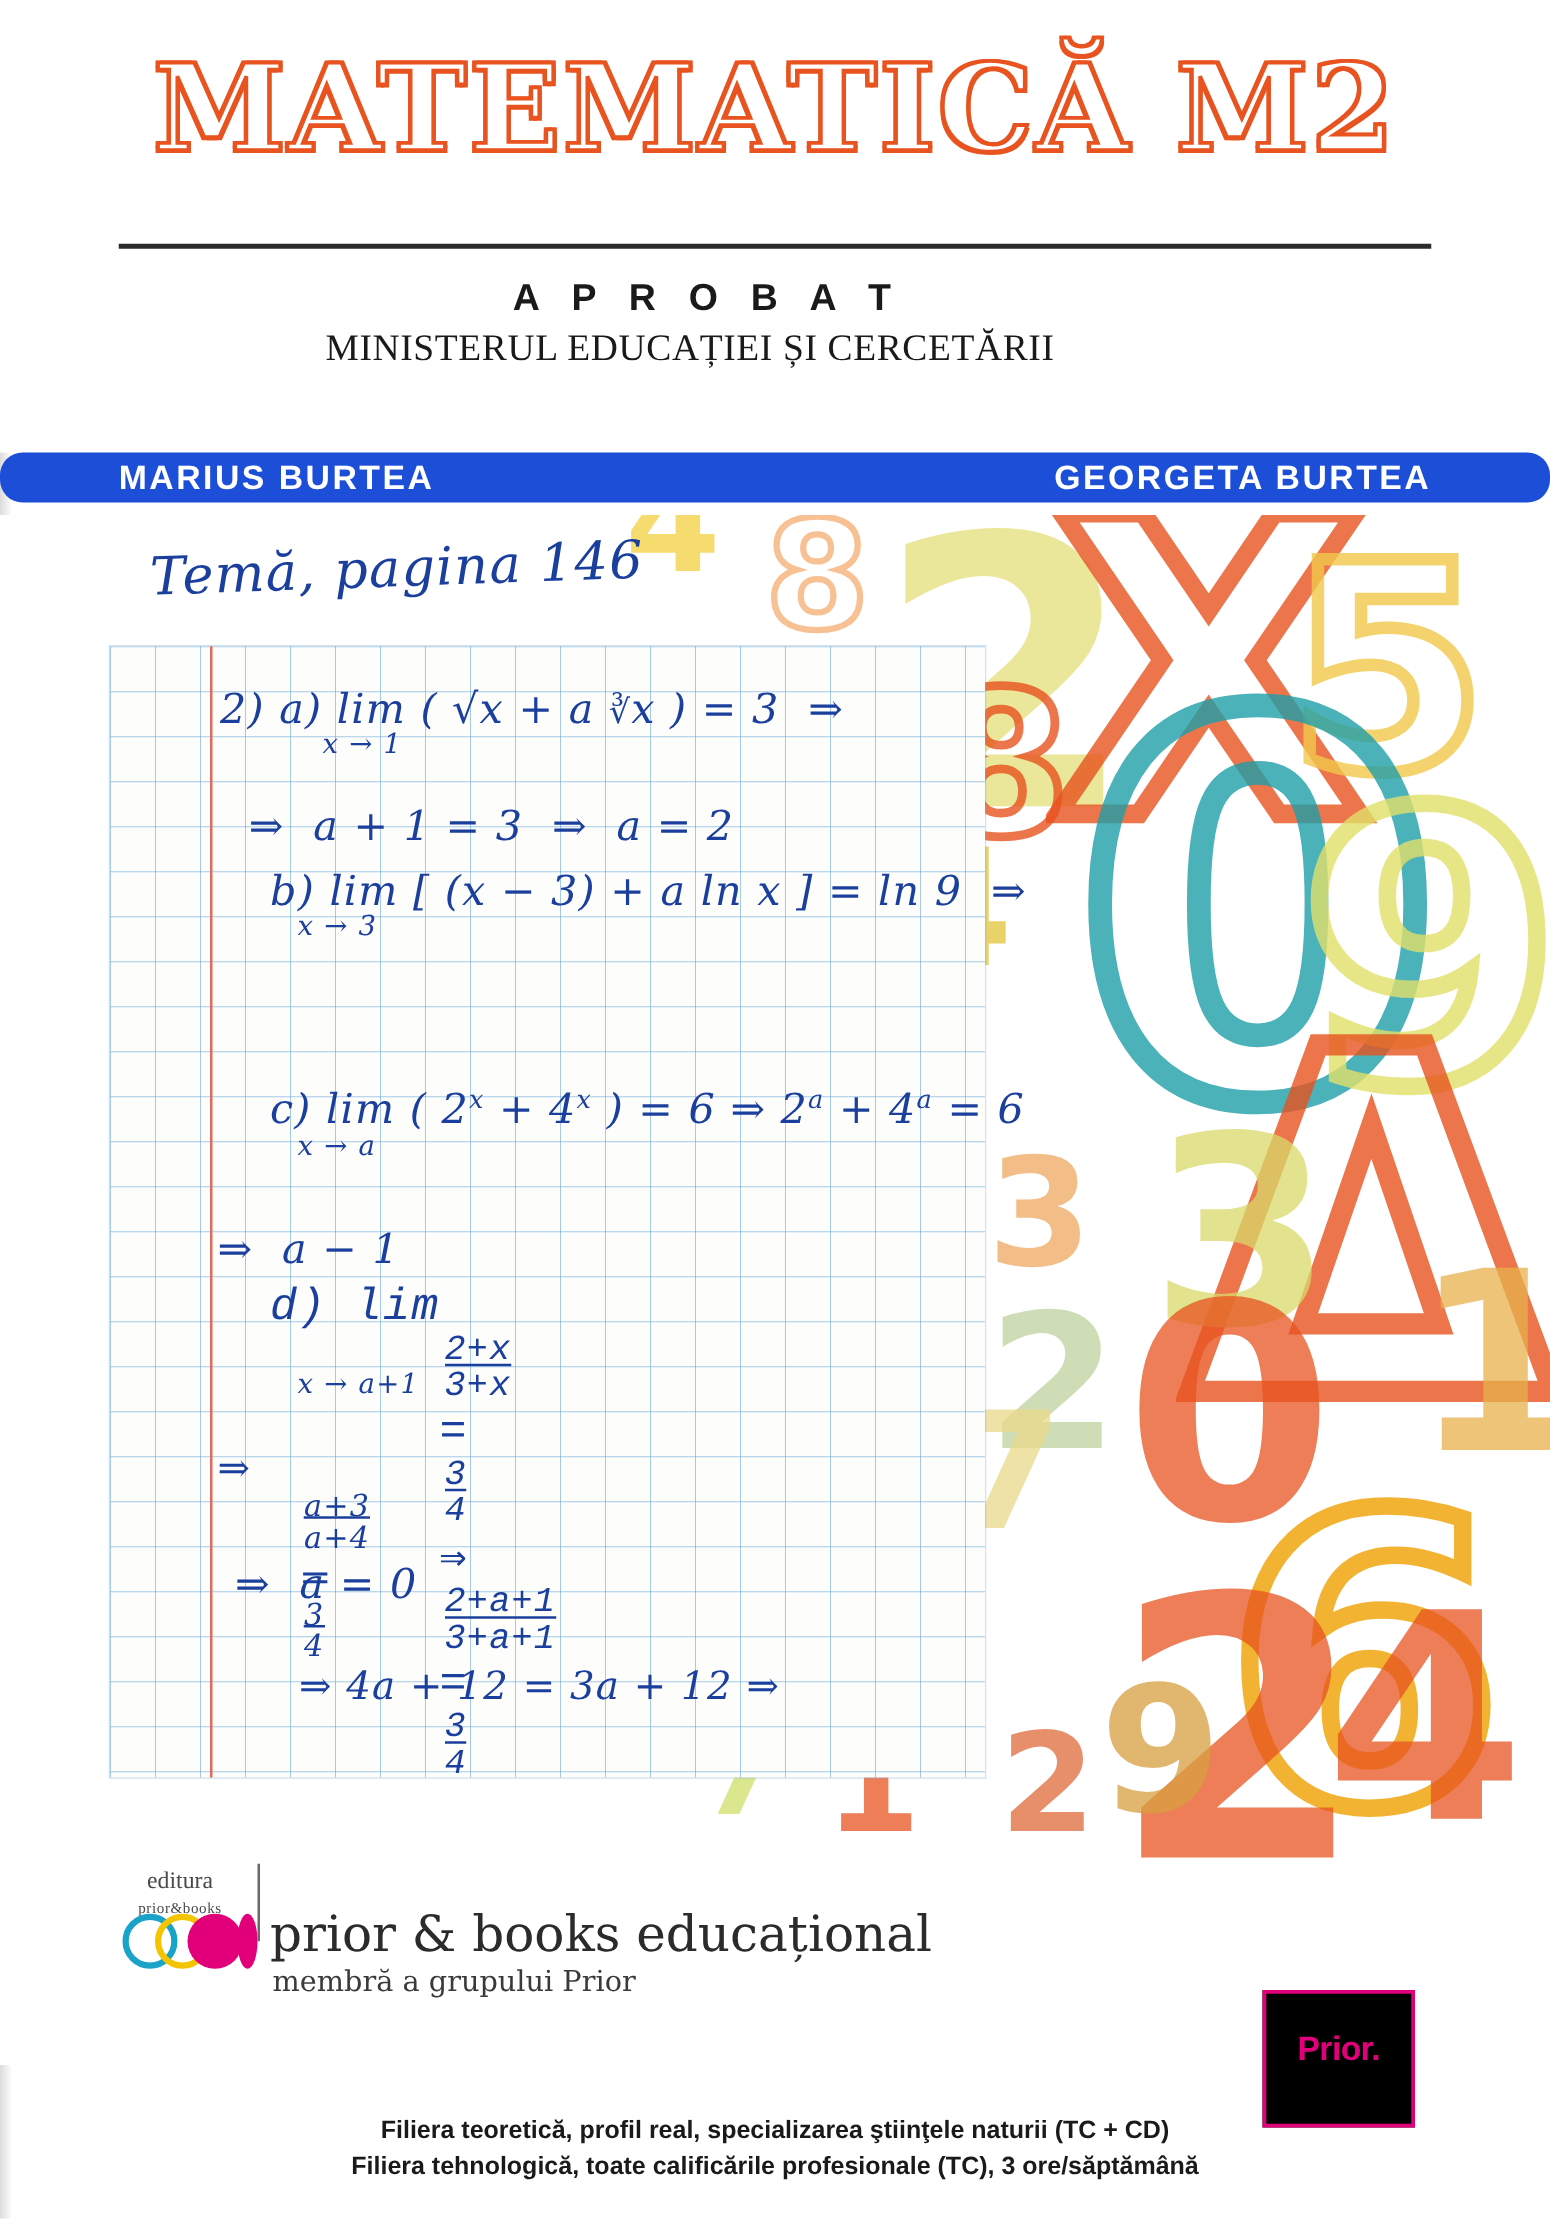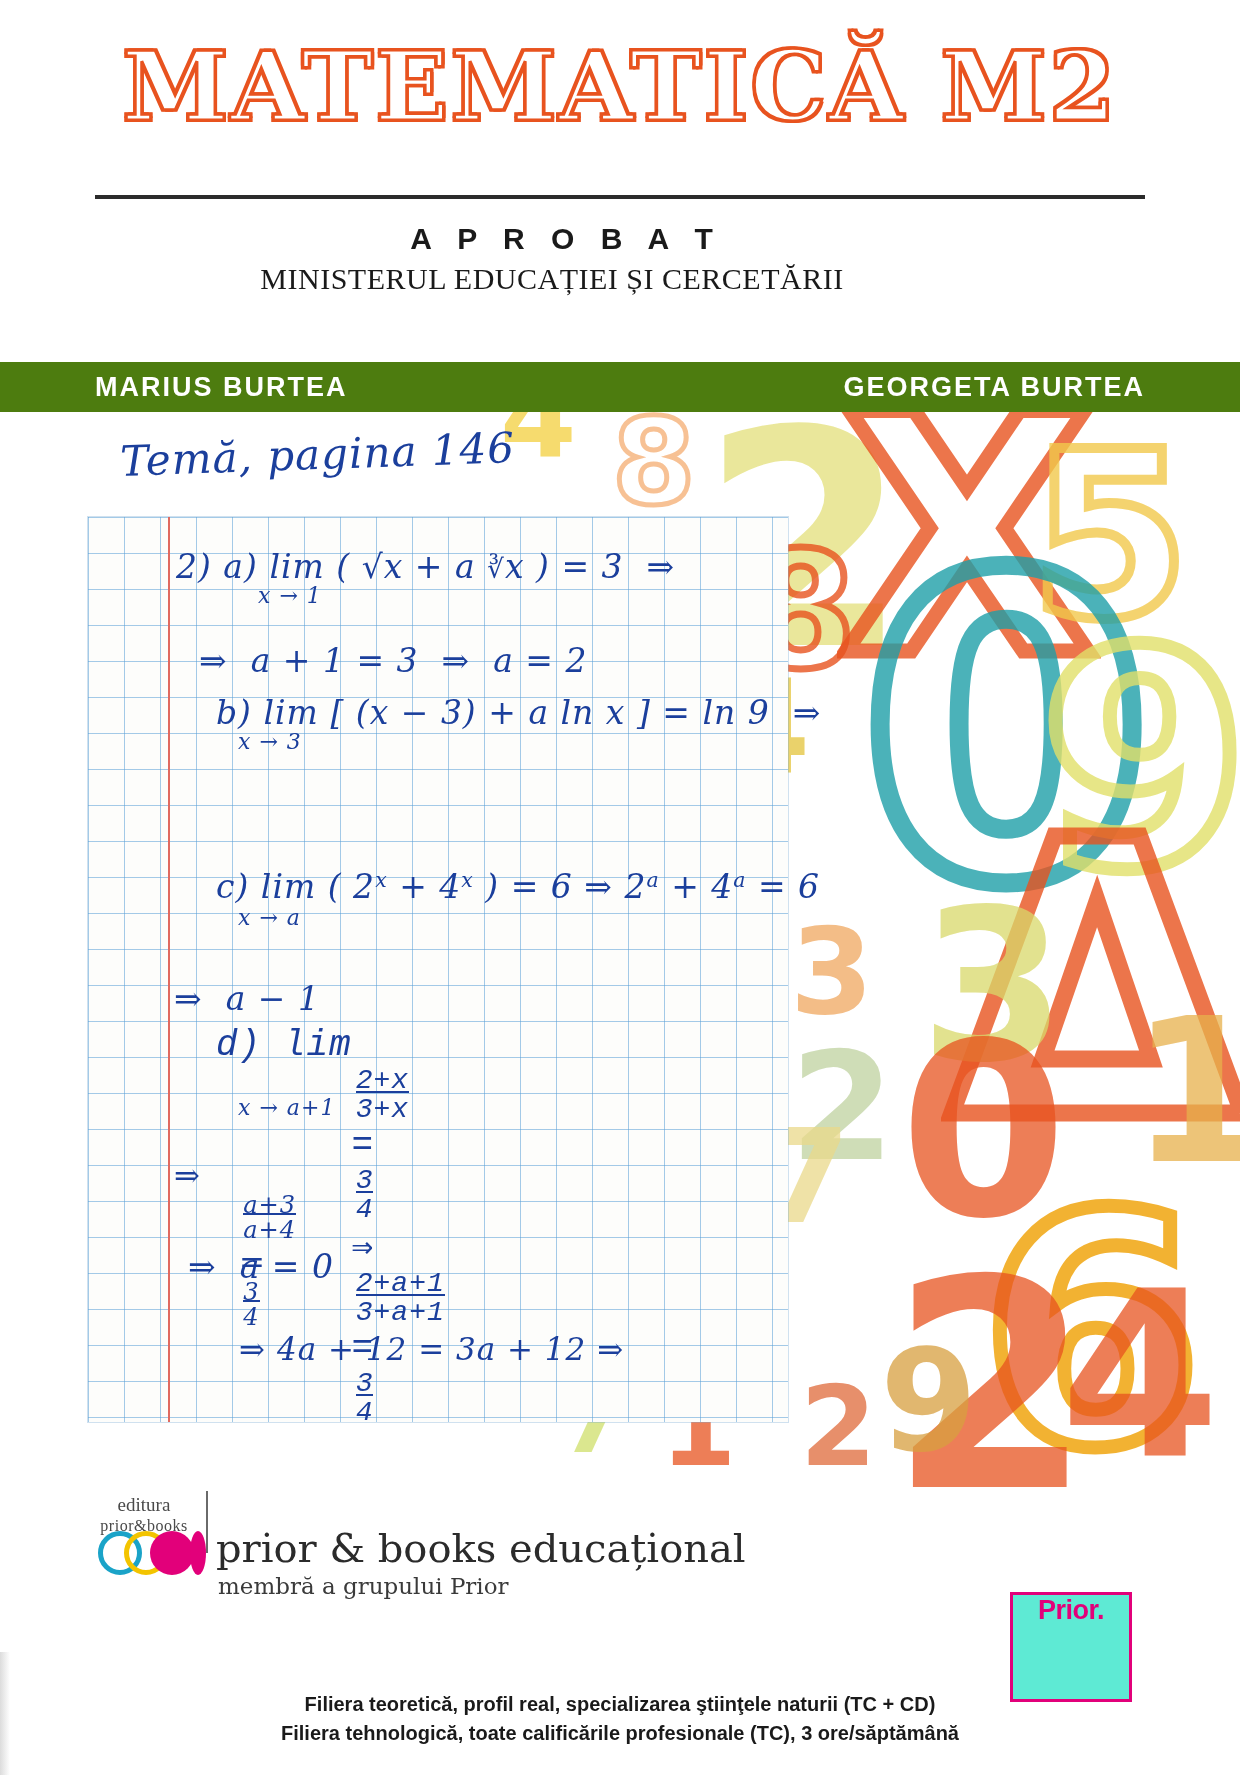--- a/index.html
+++ b/index.html
@@ -83,27 +83,28 @@
     font-size: 30px;
     letter-spacing: 0.5px;
     color: #1a1a1a;
   }
 
   
   .author-bar {
     position: absolute;
     left: 0; top: 362px;
     width: 1240px;
-    height: 50px;
-    background: #4d7c0f;
+    height: 40px;
+    background: #1d4ed8;
     display: flex;
     align-items: center;
     justify-content: space-between;
     padding: 0 95px;
     box-sizing: border-box;
+    border-radius: 18px;
   }
   .author-name {
     font-family: "Liberation Sans", sans-serif;
     font-weight: bold;
     font-size: 27px;
     letter-spacing: 2px;
     color: #ffffff;
   }
 
   
@@ -201,21 +202,21 @@
     position: absolute;
     left: 8px; top: 0px;
     font-family: "Liberation Serif", serif;
     font-size: 19px;
     color: #4a4a4a;
     line-height: 1.05;
     text-align: center;
     width: 96px;
   }
   .ed-label .small {
-    font-size: 16px;
+    font-size: 12px;
     letter-spacing: 0.5px;
   }
   .ed-divider {
     position: absolute;
     left: 118px; top: -4px;
     width: 2px; height: 62px;
     background: #6a6a6a;
   }
   .logo-dots {
     position: absolute;
@@ -246,24 +247,24 @@
     font-family: "DejaVu Serif", serif;
     font-size: 23px;
     color: #3a3a3a;
   }
 
   
   .prior-badge {
     position: absolute;
     left: 1010px; top: 1592px;
     width: 122px; height: 110px;
-    background: #5eead4;
+    background: #000000;
     border: 3px solid #e2007a;
     display: flex;
-    align-items: flex-start;
+    align-items: center;
     justify-content: center;
     box-sizing: border-box;
   }
   .prior-badge .txt {
     font-family: "Liberation Sans", sans-serif;
     font-weight: bold;
     font-size: 27px;
     color: #e2007a;
     margin-bottom: 16px;
     letter-spacing: -0.5px;

